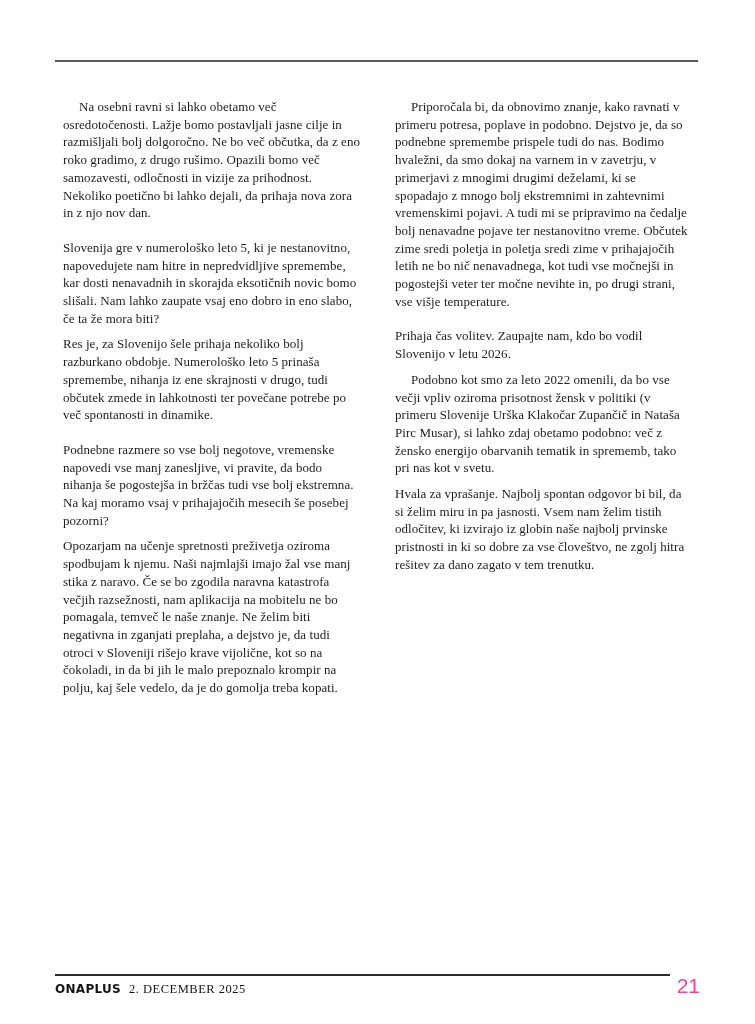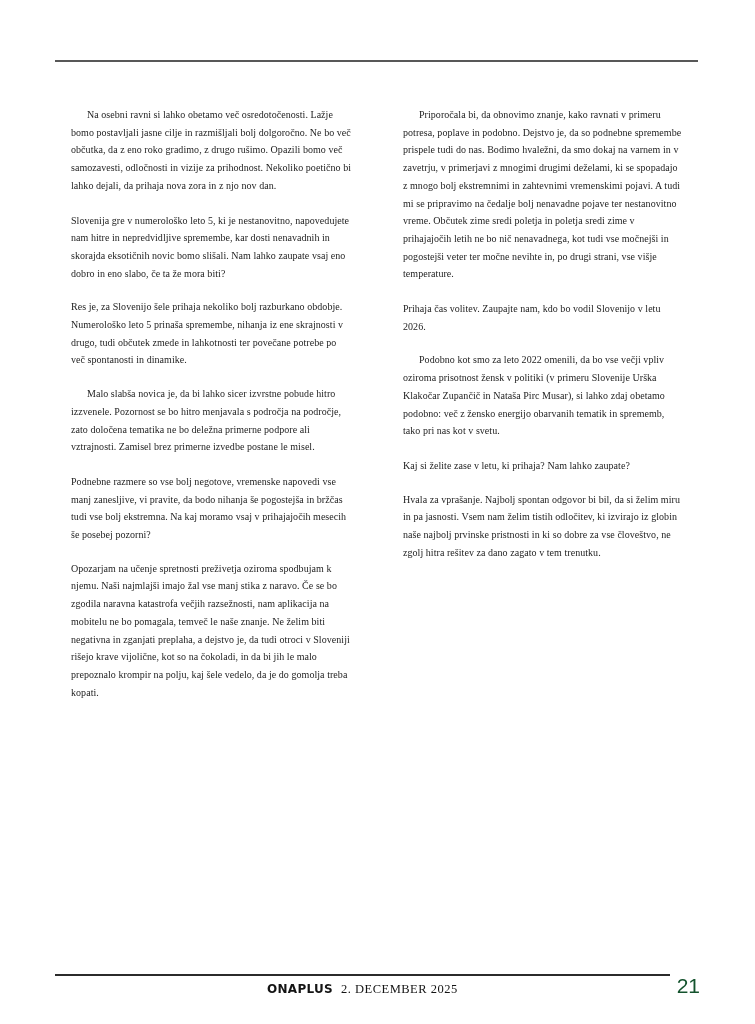--- a/index.html
+++ b/index.html
@@ -14,22 +14,22 @@
     border-top:2px solid #585858;
   }
 
   .content{
     position:absolute;left:55px;top:90px;width:645px;
     display:flex;gap:19px;color:#1d1d1d;
   }
   .col{width:313px;}
 
   p{
-    margin:16px;
-    font-size:10px;line-height:17.7px;
+    margin:8px;
+    font-size:13px;line-height:17.7px;
     letter-spacing:0.05px;
     text-align:left;
   }
   p.q{font-weight:400;margin-top:17px;}
   p.ind{text-indent:16px;}
   em{font-style:italic;}
 
   
   .pullquote{
     margin:4px 0 14px 0;
@@ -50,59 +50,57 @@
   .qtext{white-space:pre-line;}
 
   
   .footer{
     position:absolute;left:55px;top:974px;width:645px;
     display:flex;align-items:flex-start;
   }
   .footer-main{flex:1 1 auto;}
   .footer-rule{border-top:2px solid #2b2b2b;height:0;}
   .footer-text{
-    margin-top:3px;text-align:center;color:#141414;white-space:nowrap;
+    margin-top:3px;text-align:left;color:#141414;white-space:nowrap;
   }
   .footer-text .mag{
     font-family:"DejaVu Sans","Liberation Sans",sans-serif;
     font-weight:700;font-size:12px;letter-spacing:0.3px;
   }
   .footer-text .date{
     font-family:"Liberation Serif",serif;
     font-size:12.5px;letter-spacing:0.5px;margin-left:4px;
   }
   .pagenum{
     flex:0 0 auto;margin-left:7px;margin-top:1px;
     font-family:"Liberation Sans",sans-serif;
-    font-size:21px;line-height:21px;color:#14532d;
+    font-size:21px;line-height:21px;color:#ec4899;
   }
 </style>
 </head>
 <body>
 
 <div class="page">
 
   <div class="top-rule"></div>
 
   <div class="content" style="color: rgb(29, 29, 29);">
 
     <div class="col">
       <p class="ind">Na osebni ravni si lahko obetamo več osredotočenosti. Lažje bomo postavljali jasne cilje in razmišljali bolj dolgoročno. Ne bo več občutka, da z eno roko gradimo, z drugo rušimo. Opazili bomo več samozavesti, odločnosti in vizije za prihodnost. Nekoliko poetično bi lahko dejali, da prihaja nova zora in z njo nov dan.</p>
       <p class="q">Slovenija gre v numerološko leto 5, ki je nestanovitno, napovedujete nam hitre in nepredvidljive spremembe, kar dosti nenavadnih in skorajda eksotičnih novic bomo slišali. Nam lahko zaupate vsaj eno dobro in eno slabo, če ta že mora biti?</p>
       <p>Res je, za Slovenijo šele prihaja nekoliko bolj razburkano obdobje. Numerološko leto 5 prinaša spremembe, nihanja iz ene skrajnosti v drugo, tudi občutek zmede in lahkotnosti ter povečane potrebe po več spontanosti in dinamike.</p>
-      <p class="ind">Malo slabša novica je, da bi lahko sicer izvrstne pobude hitro izzvenele. Pozornost se bo hitro menjavala s področja na področje, zato določena tematika ne bo deležna primerne podpore ali vztrajnosti. Zamisel brez primerne izvedbe postane le misel.</p>
       <p class="q">Podnebne razmere so vse bolj negotove, vremenske napovedi vse manj zanesljive, vi pravite, da bodo nihanja še pogostejša in bržčas tudi vse bolj ekstremna. Na kaj moramo vsaj v prihajajočih mesecih še posebej pozorni?</p>
       <p>Opozarjam na učenje spretnosti preživetja oziroma spodbujam k njemu. Naši najmlajši imajo žal vse manj stika z naravo. Če se bo zgodila naravna katastrofa večjih razsežnosti, nam aplikacija na mobitelu ne bo pomagala, temveč le naše znanje. Ne želim biti negativna in zganjati preplaha, a dejstvo je, da tudi otroci v Sloveniji rišejo krave vijolične, kot so na čokoladi, in da bi jih le malo prepoznalo krompir na polju, kaj šele vedelo, da je do gomolja treba kopati.</p>
     </div>
 
     <div class="col">
       <p class="ind">Priporočala bi, da obnovimo znanje, kako ravnati v primeru potresa, poplave in podobno. Dejstvo je, da so podnebne spremembe prispele tudi do nas. Bodimo hvaležni, da smo dokaj na varnem in v zavetrju, v primerjavi z mnogimi drugimi deželami, ki se spopadajo z mnogo bolj ekstremnimi in zahtevnimi vremenskimi pojavi. A tudi mi se pripravimo na čedalje bolj nenavadne pojave ter nestanovitno vreme. Občutek zime sredi poletja in poletja sredi zime v prihajajočih letih ne bo nič nenavadnega, kot tudi vse močnejši in pogostejši veter ter močne nevihte in, po drugi strani, vse višje temperature.</p>
       <p class="q">Prihaja čas volitev. Zaupajte nam, kdo bo vodil Slovenijo v letu 2026.</p>
       <p class="ind">Podobno kot smo za leto 2022 omenili, da bo vse večji vpliv oziroma prisotnost žensk v politiki (v primeru Slovenije Urška Klakočar Zupančič in Nataša Pirc Musar), si lahko zdaj obetamo podobno: več z žensko energijo obarvanih tematik in sprememb, tako pri nas kot v svetu.</p>
-      <p class="q">Kaj si želite zase v letu, ki prihaja? Nam lahko zaupate?</p>
       <p>Hvala za vprašanje. Najbolj spontan odgovor bi bil, da si želim miru in pa jasnosti. Vsem nam želim tistih odločitev, ki izvirajo iz globin naše najbolj prvinske pristnosti in ki so dobre za vse človeštvo, ne zgolj hitra rešitev za dano zagato v tem trenutku.</p>
     </div>
 
   </div>
 
   <div class="footer">
     <div class="footer-main">
       <div class="footer-rule"></div>
       <div class="footer-text">
         <span class="mag">ONAPLUS</span>

